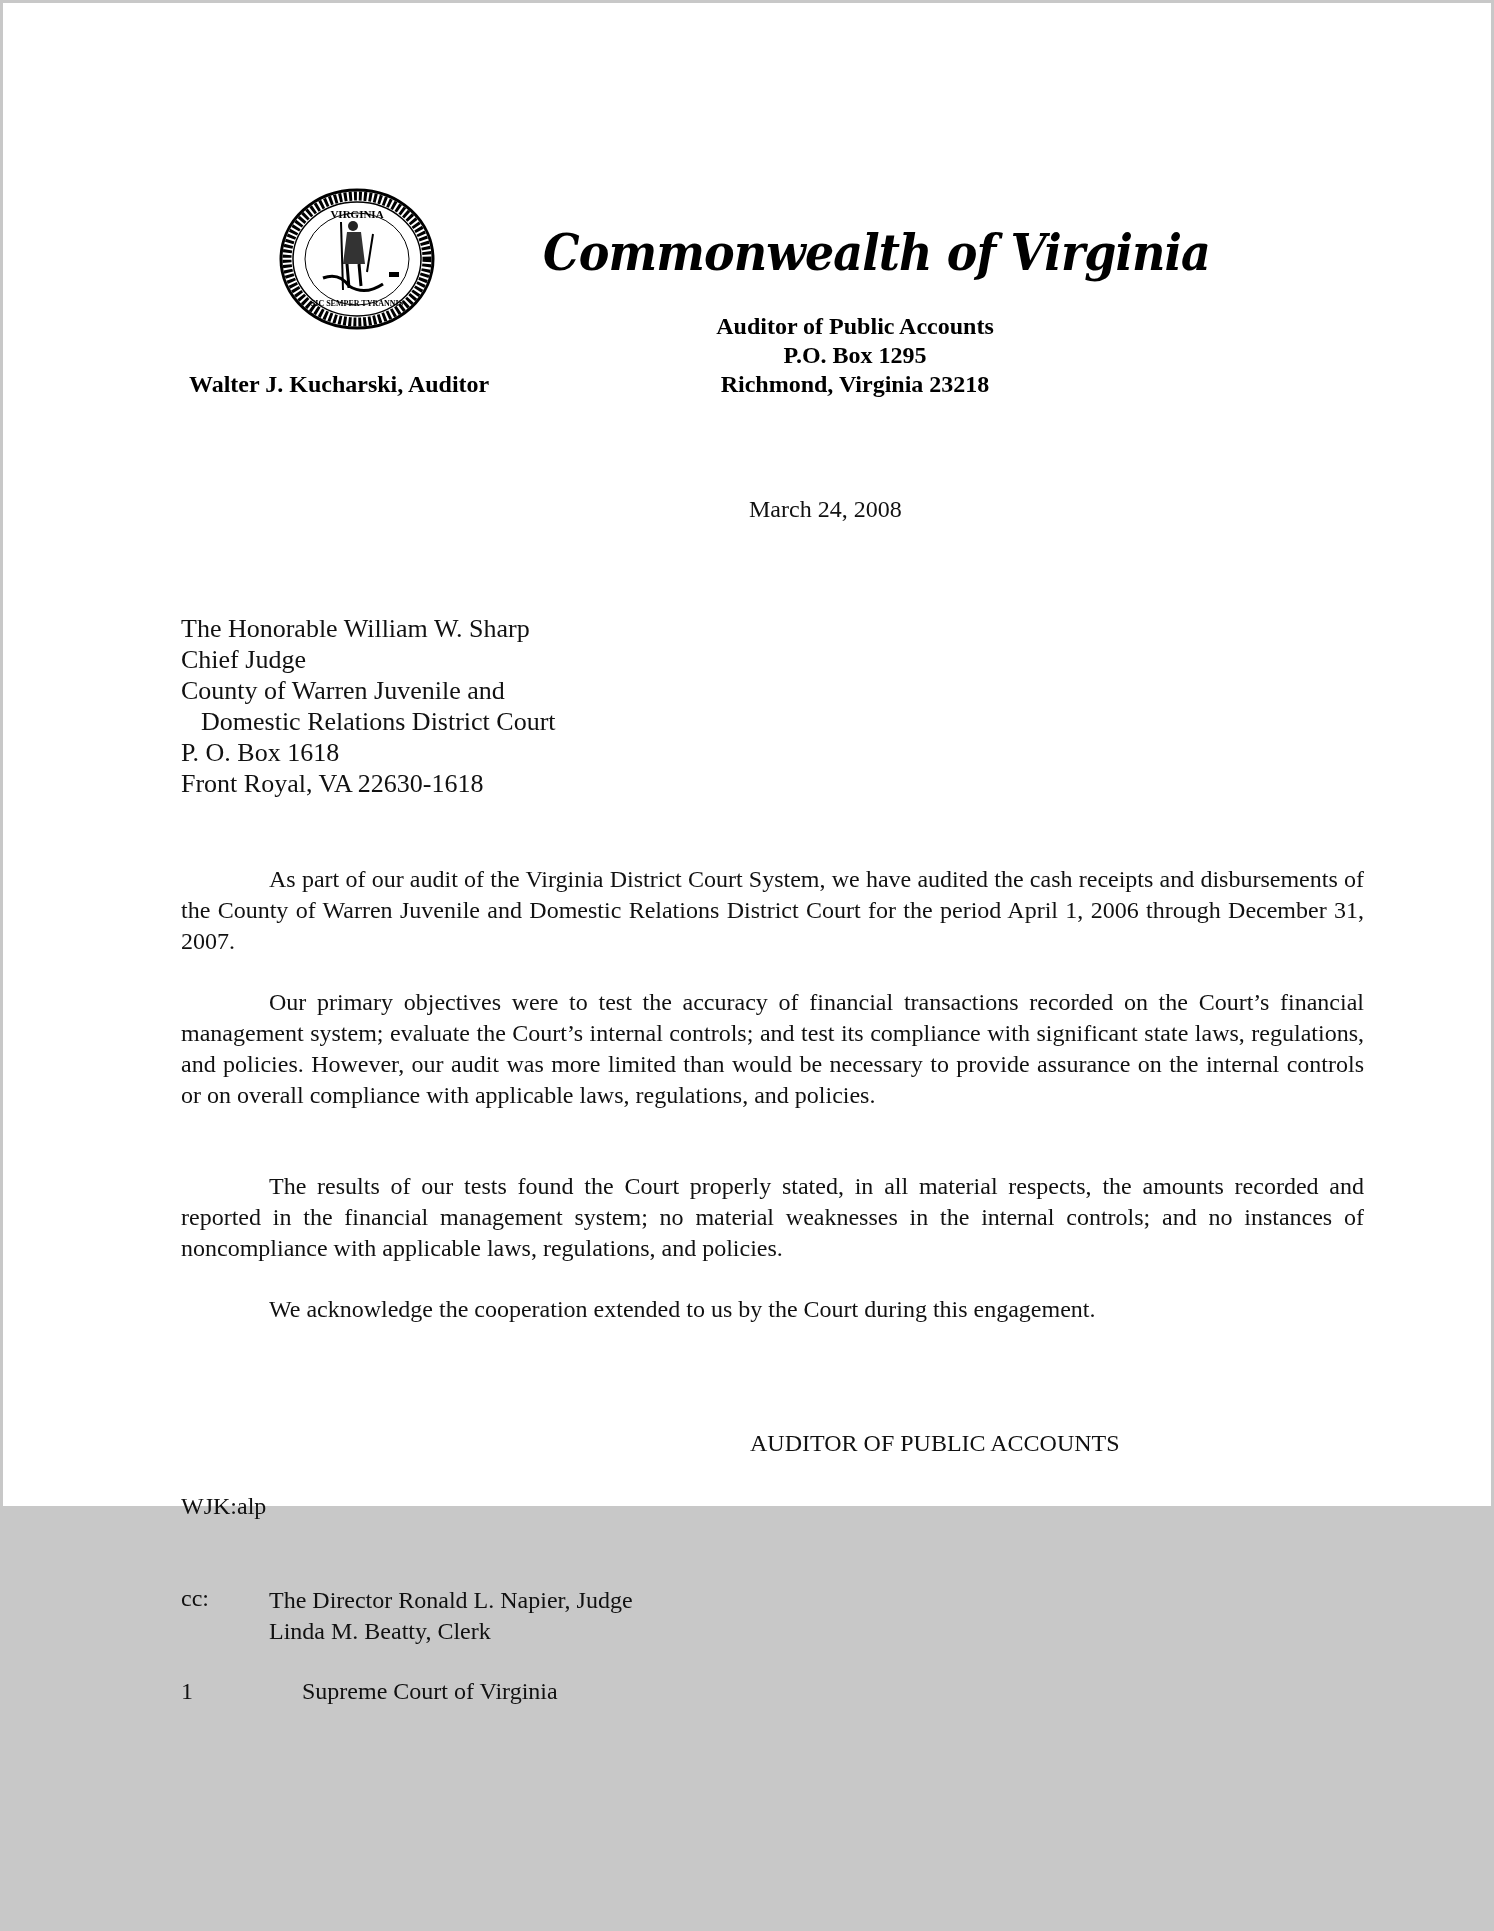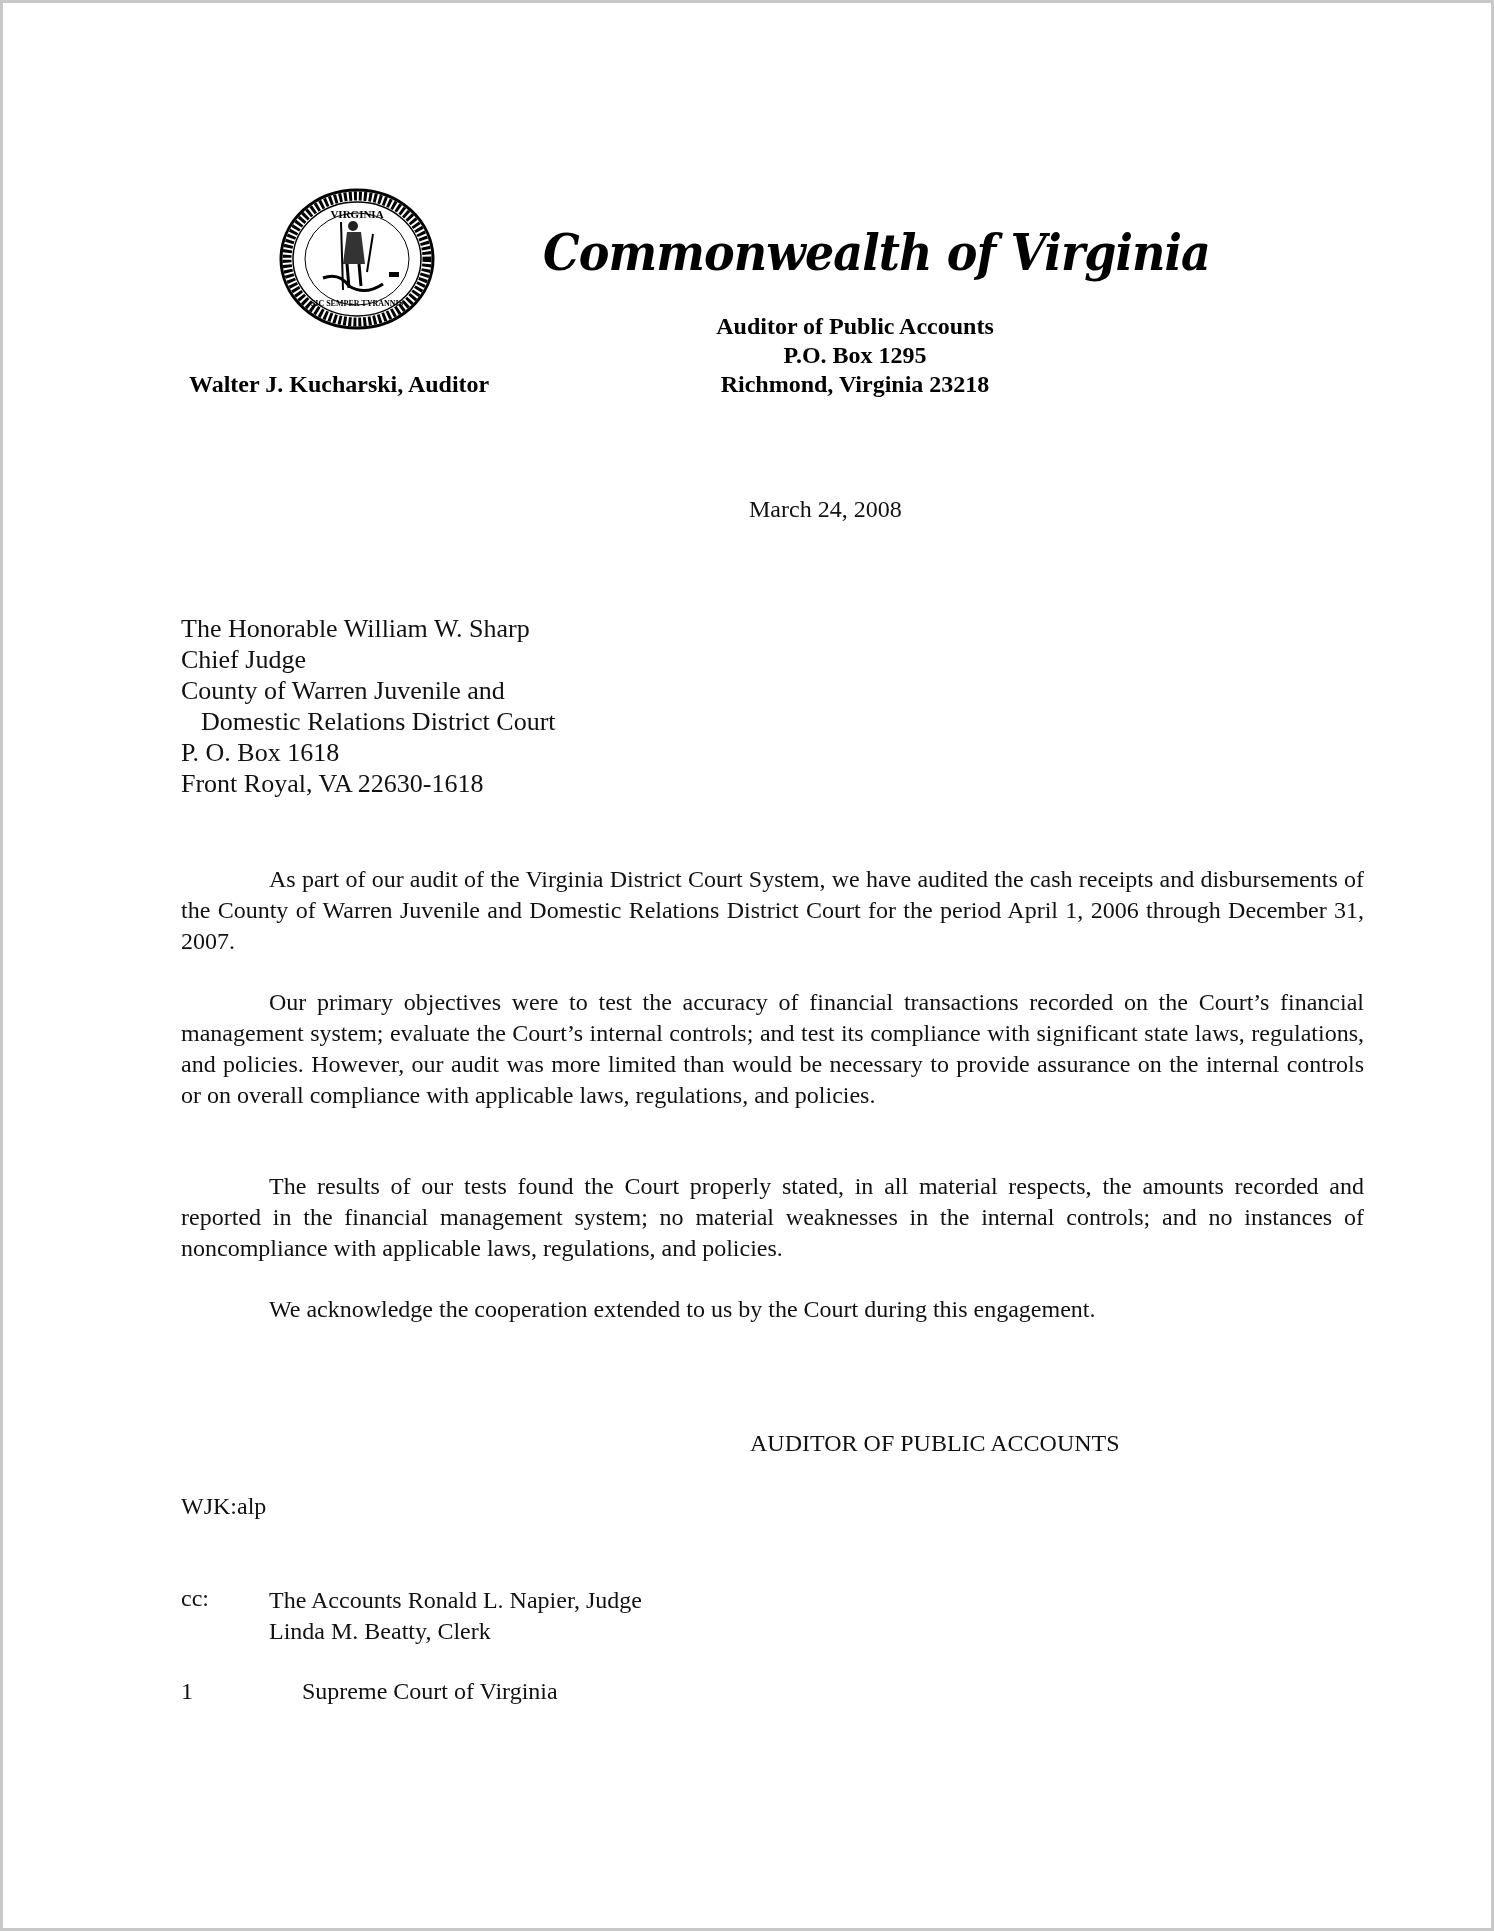--- a/index.html
+++ b/index.html
@@ -1,17 +1,17 @@
 <!DOCTYPE html>
 <html><head>
 <meta charset="utf-8">
 <style>
   html, body { margin:0; padding:0; }
   body { width:1494px; height:1931px; background:#c8c8c8; position:relative; overflow:hidden; }
-  .page { position:absolute; left:3px; top:3px; width:1488px; height:1925px; background:#ffffff; }
+  .page { position:absolute; left:3px; top:3px; width:1488px; height:1503px; background:#ffffff; }
   .serif { font-family:Liberation Serif, serif; color:#111; }
   .abs { position:absolute; white-space:nowrap; }
 
   
   .seal { position:absolute; left:274px; top:183px; width:160px; height:146px; }
   .title { position:absolute; left:540px; top:220px; width:625px; font-family:"DejaVu Serif", "Liberation Serif", serif; font-weight:bold; font-style:italic; font-size:50px; letter-spacing:-1px; color:#000; text-align:center; transform:scaleX(0.92); transform-origin:left top; white-space:nowrap; }
   .lh-line { position:absolute; font-family:"Liberation Serif", serif; font-weight:bold; font-size:24px; color:#000; white-space:nowrap;text-align:center; }
   .center-block { position:absolute; left:652px; width:400px; text-align:center; }
 
   .date { left:746px; top:493px; font-size:24px; }
@@ -68,18 +68,18 @@
   <div class="para serif" style="top:861px;">As part of our audit of the Virginia District Court System, we have audited the cash receipts and disbursements of the County of Warren Juvenile and Domestic Relations District Court for the period April 1, 2006 through December 31, 2007.</div>
   <div class="para serif" style="top:984px;">Our primary objectives were to test the accuracy of financial transactions recorded on the Court’s financial management system; evaluate the Court’s internal controls; and test its compliance with significant state laws, regulations, and policies.  However, our audit was more limited than would be necessary to provide assurance on the internal controls or on overall compliance with applicable laws, regulations, and policies.</div>
   <div class="para serif" style="top:1168px;">The results of our tests found the Court properly stated, in all material respects, the amounts recorded and reported in the financial management system; no material weaknesses in the internal controls; and no instances of noncompliance with applicable laws, regulations, and policies.</div>
   <div class="para serif" style="top:1291px;">We acknowledge the cooperation extended to us by the Court during this engagement.</div>
 
   <div class="abs serif sig">AUDITOR OF PUBLIC ACCOUNTS</div>
   <div class="abs serif initials">WJK:alp</div>
 
   <div class="abs serif cc-label">cc:</div>
   <div class="cc-list serif">
-    <div>The Accounts Ronald L. Napier, Judge</div>
+    <div>The Director Ronald L. Napier, Judge</div>
     <div>Linda M. Beatty, Clerk</div>
   </div>
   <div class="abs serif pg-num">1</div>
   <div class="abs serif cc-sub">Supreme Court of Virginia</div>
 </div>
 
 </body></html>

